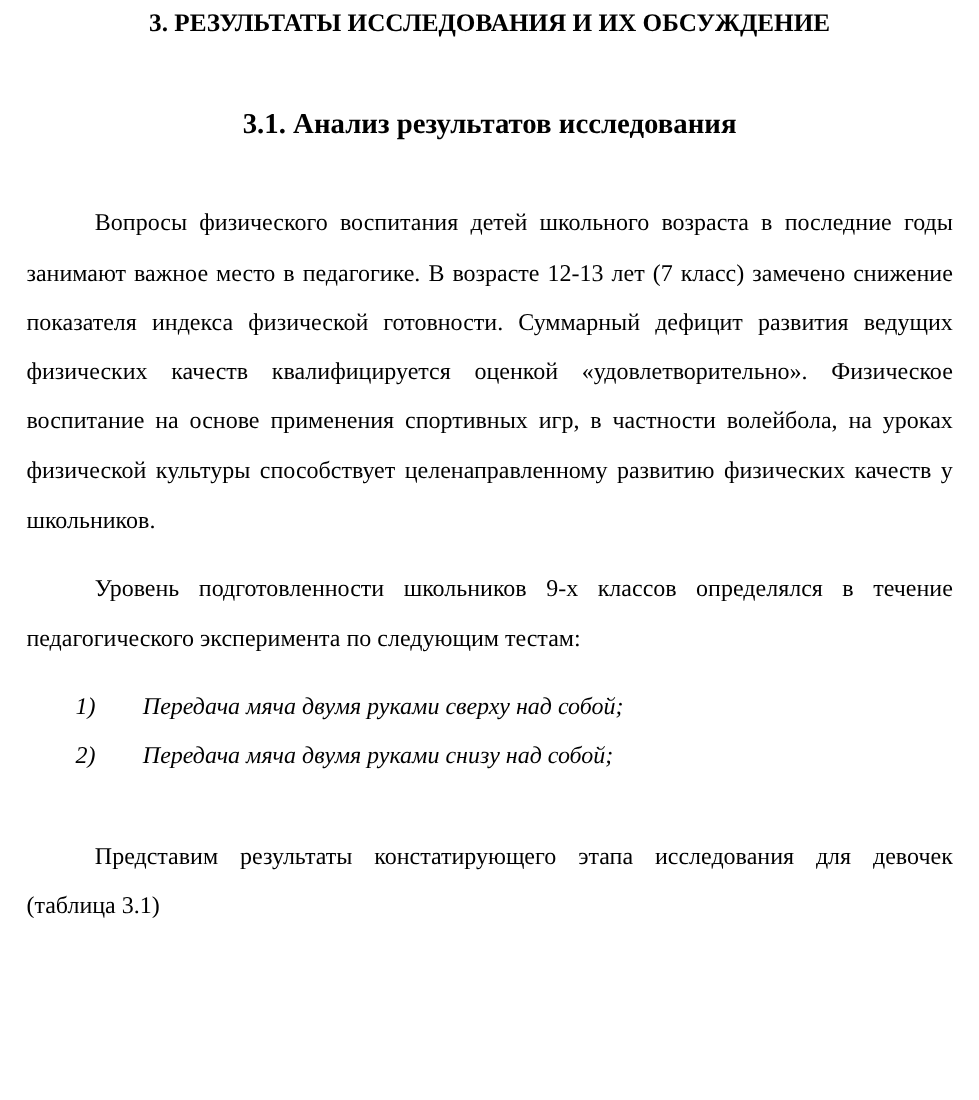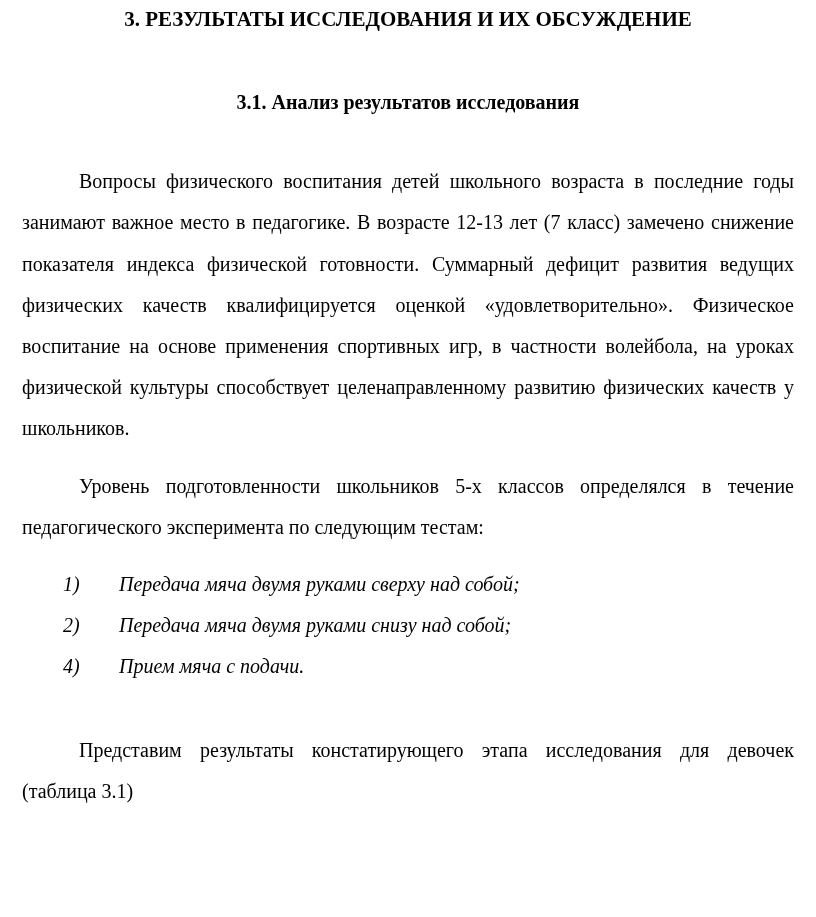--- a/index.html
+++ b/index.html
@@ -23,21 +23,21 @@
     margin: 2px 0 0 0;
     text-align: center;
     font-weight: bold;
     font-size: 21px;
     line-height: 1.3;
   }
   .doc-subtitle {
     margin: 56px 0 0 0;
     text-align: center;
     font-weight: bold;
-    font-size: 20px;
+    font-size: 24px;
     line-height: 1.3;
   }
   .body-par {
     margin: 16px;
     text-align: justify;
     text-indent: 57px;
     line-height: 2.06;
   }
   .par-first {
     margin-top: 46px;
@@ -64,29 +64,26 @@
 <body>
 
 <div class="page">
 
   <h1 class="doc-title">3. РЕЗУЛЬТАТЫ ИССЛЕДОВАНИЯ И ИХ ОБСУЖДЕНИЕ</h1>
 
   <h2 class="doc-subtitle">3.1. Анализ результатов исследования</h2>
 
   <p class="body-par par-first">Вопросы физического воспитания детей школьного возраста в последние годы занимают важное место в педагогике. В возрасте 12-13 лет (7 класс) замечено снижение показателя индекса физической готовности. Суммарный дефицит развития ведущих физических качеств квалифицируется оценкой «удовлетворительно». Физическое воспитание на основе применения спортивных игр, в частности волейбола, на уроках физической культуры способствует целенаправленному развитию физических качеств у школьников.</p>
 
-  <p class="body-par">Уровень подготовленности школьников 5-х классов определялся в течение педагогического эксперимента по следующим тестам:</p>
+  <p class="body-par">Уровень подготовленности школьников 9-х классов определялся в течение педагогического эксперимента по следующим тестам:</p>
 
   <ul class="numbered-list">
     <li class="list-item">
       <span class="list-num">1)</span><span>Передача мяча двумя руками сверху над собой;</span>
     </li>
     <li class="list-item">
       <span class="list-num">2)</span><span>Передача мяча двумя руками снизу над собой;</span>
     </li>
-    <li class="list-item">
-      <span class="list-num">4)</span><span>Прием мяча с подачи.</span>
-    </li>
   </ul>
 
   <p class="body-par par-last">Представим результаты констатирующего этапа исследования для девочек (таблица 3.1)</p>
 
 </div>
 
 </body></html>

